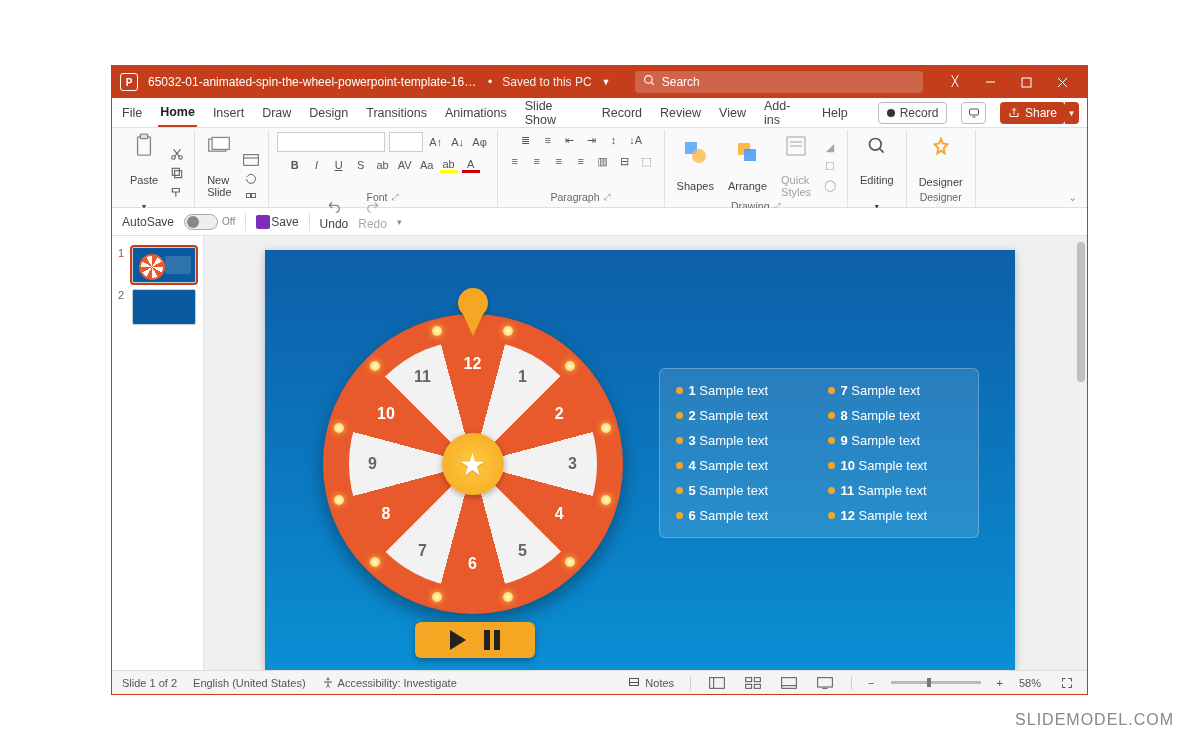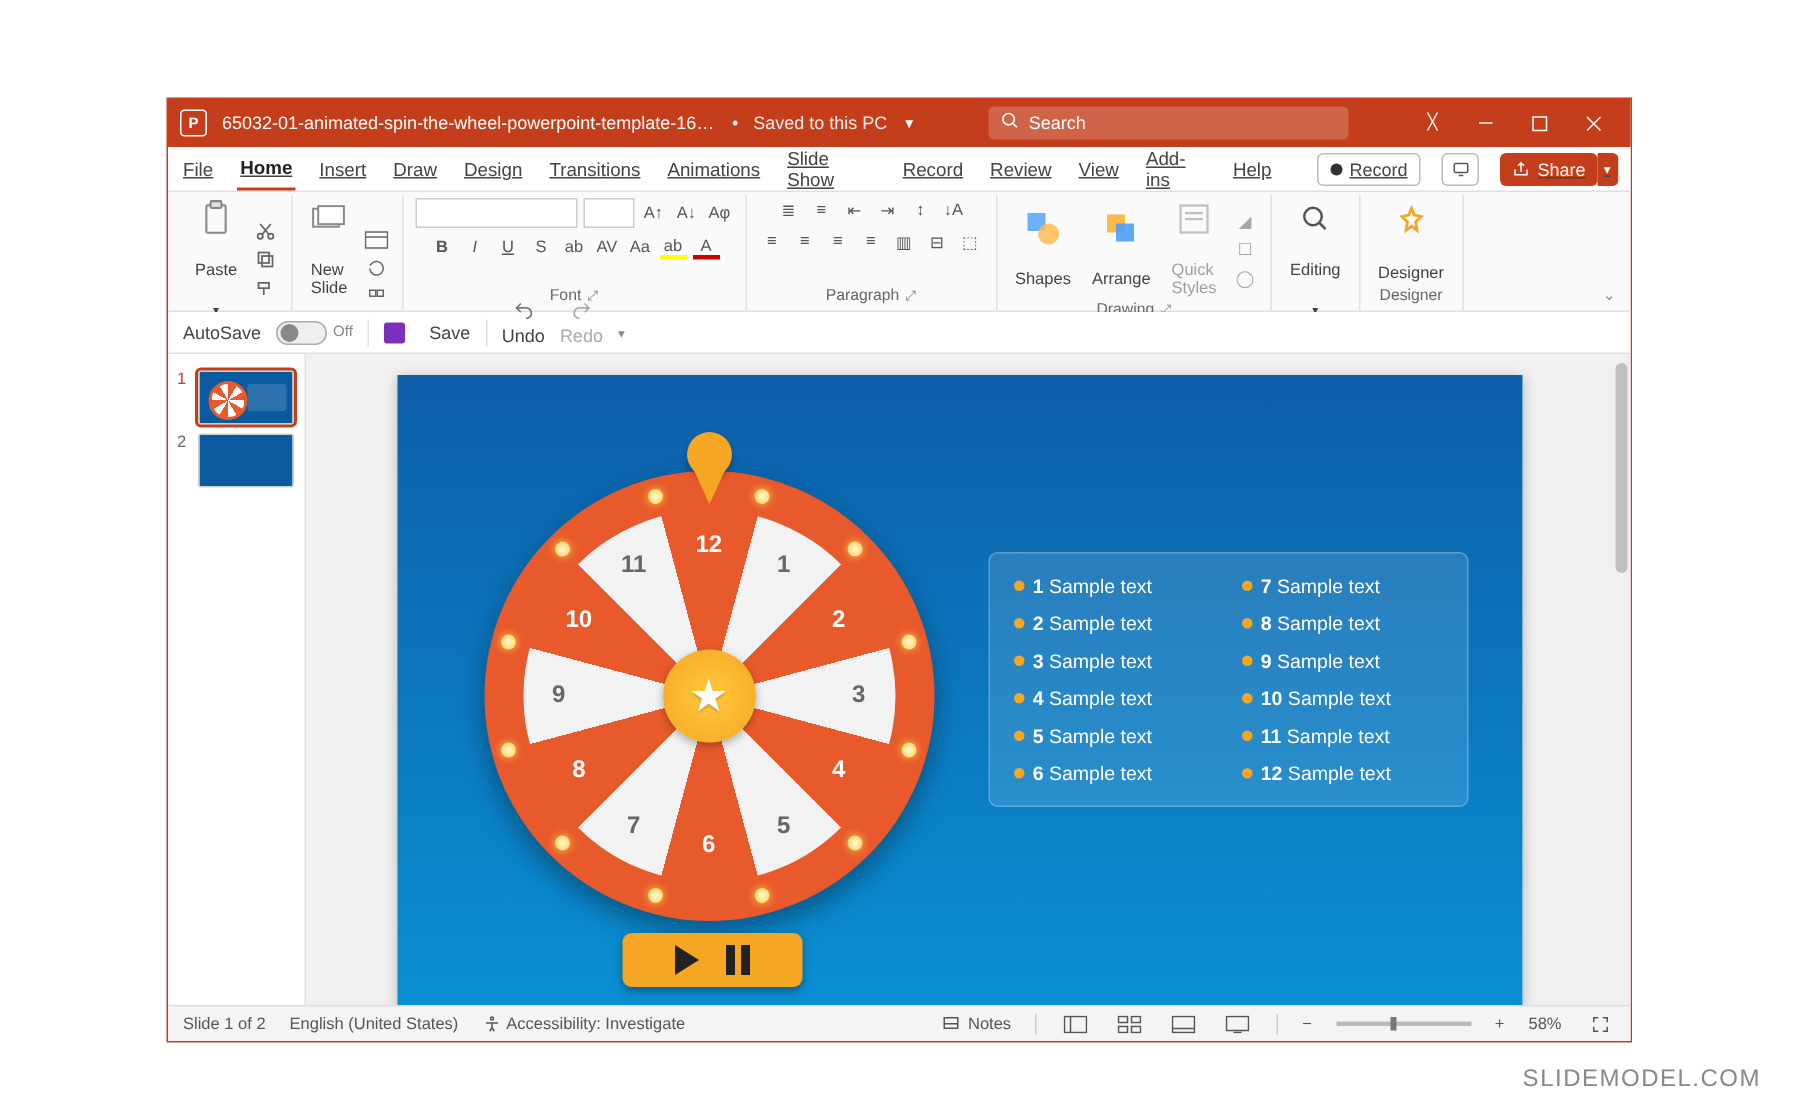--- a/index.html
+++ b/index.html
@@ -6,27 +6,27 @@
 body { background: #fff; width: 1200px; height: 743px; position: relative; overflow: hidden; }
 
 .app-window { position: absolute; left: 111px; top: 65px; width: 977px; height: 630px; border: 1px solid #c43e1c; background: #fff; display: flex; flex-direction: column; }
 
 
 .titlebar { height: 32px; background: #c43e1c; display: flex; align-items: center; color: #fff; font-size: 12px; padding: 0 8px; gap: 10px; }
 .titlebar .app-icon { width: 18px; height: 18px; border: 1.5px solid #fff; border-radius: 3px; display: flex; align-items: center; justify-content: center; font-size: 10px; font-weight: bold; }
 .titlebar .doc-title { white-space: nowrap; overflow: hidden; text-overflow: ellipsis; max-width: 330px; }
 .titlebar .saved { opacity: .9; }
 .titlebar .search-wrap { flex: 1; display: flex; justify-content: center; }
-.titlebar .search { width: 240px; height: 22px; background: rgba(255,255,255,.2); border-radius: 4px; display: flex; align-items: center; padding: 0 8px; gap: 6px; color: #fff; font-size: 12px; }
+.titlebar .search { width: 288px; height: 22px; background: rgba(255,255,255,.2); border-radius: 4px; display: flex; align-items: center; padding: 0 8px; gap: 6px; color: #fff; font-size: 12px; }
 .titlebar .win-controls { display: flex; gap: 2px; }
 .titlebar .win-btn { width: 34px; height: 28px; display: flex; align-items: center; justify-content: center; }
 .titlebar .mic-icon svg { width: 16px; height: 16px; }
 
 
-.tabs-row { height: 30px; background: #fff; border-bottom: 1px solid #e0e0e0; display: flex; align-items: center; padding: 0 8px; gap: 14px; font-size: 12.5px; color: #444; text-decoration: underline; }
+.tabs-row { height: 30px; background: #fff; border-bottom: 1px solid #e0e0e0; display: flex; align-items: center; padding: 0 8px; gap: 14px; font-size: 12.5px; color: #444; }
 .tabs-row .tab { padding: 6px 2px; cursor: pointer; }
 .tabs-row .tab.active { font-weight: 600; border-bottom: 2px solid #c43e1c; color: #222; }
 .tabs-row .spacer { flex: 1; }
 .tabs-row .record-btn { border: 1px solid #bbb; border-radius: 4px; padding: 3px 8px; display: flex; align-items: center; gap: 5px; font-size: 12px; }
 .tabs-row .record-btn .dot { width: 8px; height: 8px; background: #333; border-radius: 50%; }
 .tabs-row .present-btn { border: 1px solid #bbb; border-radius: 4px; width: 26px; height: 22px; display: flex; align-items: center; justify-content: center; }
 .tabs-row .share-btn { background: #c43e1c; color: #fff; border-radius: 4px; padding: 3px 8px; display: flex; align-items: center; gap: 5px; font-size: 12px; }
 .tabs-row .caret { border: 1px solid #bbb; border-left: none; border-radius: 0 4px 4px 0; width: 14px; height: 22px; display: flex; align-items: center; justify-content: center; font-size: 9px; }
 
 
@@ -40,21 +40,21 @@
 .col { display: flex; flex-direction: column; gap: 3px; }
 .mini { width: 18px; height: 16px; display: flex; align-items: center; justify-content: center; font-size: 11px; color: #555; }
 .font-box { width: 108px; height: 20px; border: 1px solid #ccc; background: #fff; font-size: 11px; padding: 0 4px; display:flex; align-items:center; color:#888;}
 .size-box { width: 34px; height: 20px; border: 1px solid #ccc; background: #fff; font-size: 11px; padding: 0 4px; display:flex; align-items:center; color:#888;}
 .row { display: flex; gap: 4px; align-items: center; }
 
 
 .qat-row { height: 28px; background: #fff; border-bottom: 1px solid #e0e0e0; display: flex; align-items: center; padding: 0 10px; gap: 10px; font-size: 12px; color: #444; }
 .qat-row .toggle { width: 34px; height: 16px; border: 1px solid #aaa; border-radius: 8px; position: relative; background: #eee; }
 .qat-row .toggle::after { content: ""; position: absolute; width: 12px; height: 12px; background: #888; border-radius: 50%; top: 1px; left: 2px; }
-.qat-row .save-btn { display: flex; align-items: center; gap: 16px; }
+.qat-row .save-btn { display: flex; align-items: center; gap: 1px; }
 .qat-row .disk { width: 14px; height: 14px; background: #7b2fbf; border-radius: 2px; position: relative; }
 .qat-row .undo, .qat-row .redo { display: flex; align-items: center; gap: 3px; flex-direction: column; }
 .qat-row .sep { width: 1px; height: 18px; background: #ddd; }
 
 
 .workspace { flex: 1; display: flex; background: #f0f0f0; overflow: hidden; }
 .thumb-pane { width: 92px; background: #fff; border-right: 1px solid #e0e0e0; padding: 8px 0; }
 .thumb-item { display: flex; gap: 4px; padding: 3px 6px; align-items: flex-start; }
 .thumb-item .num { font-size: 11px; color: #c43e1c; width: 10px; }
 .thumb-item .thumb { width: 64px; height: 36px; border: 1px solid #ccc; border-radius: 2px; background: linear-gradient(#0a5aa0,#0a5aa0); position: relative; }

